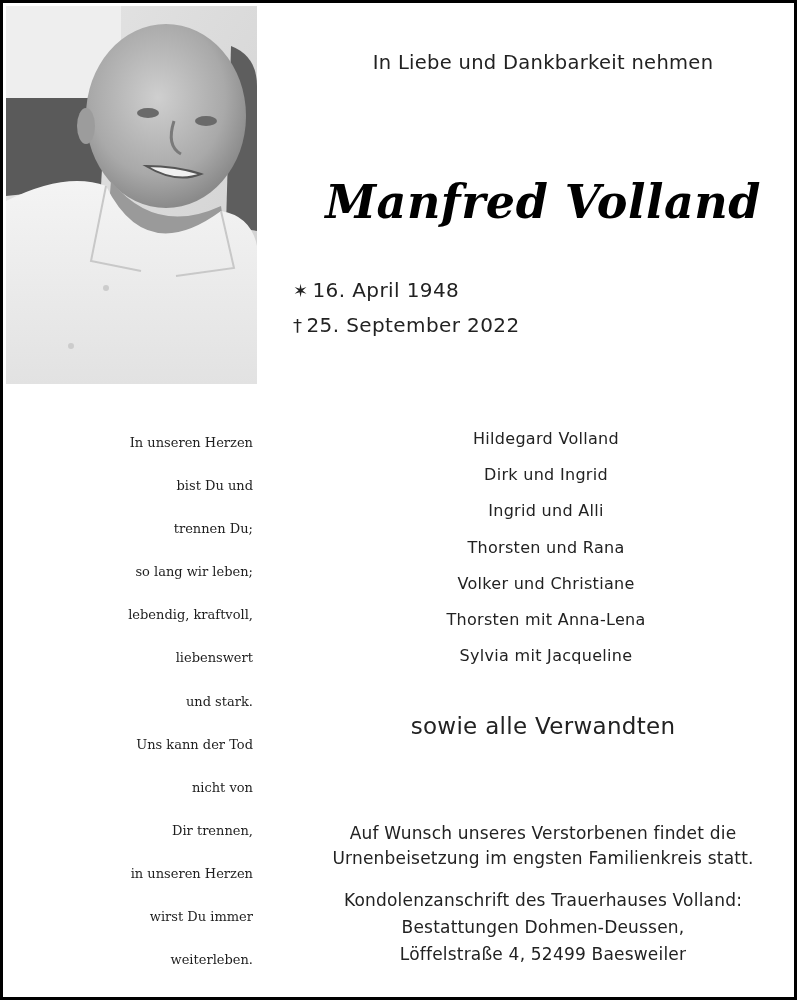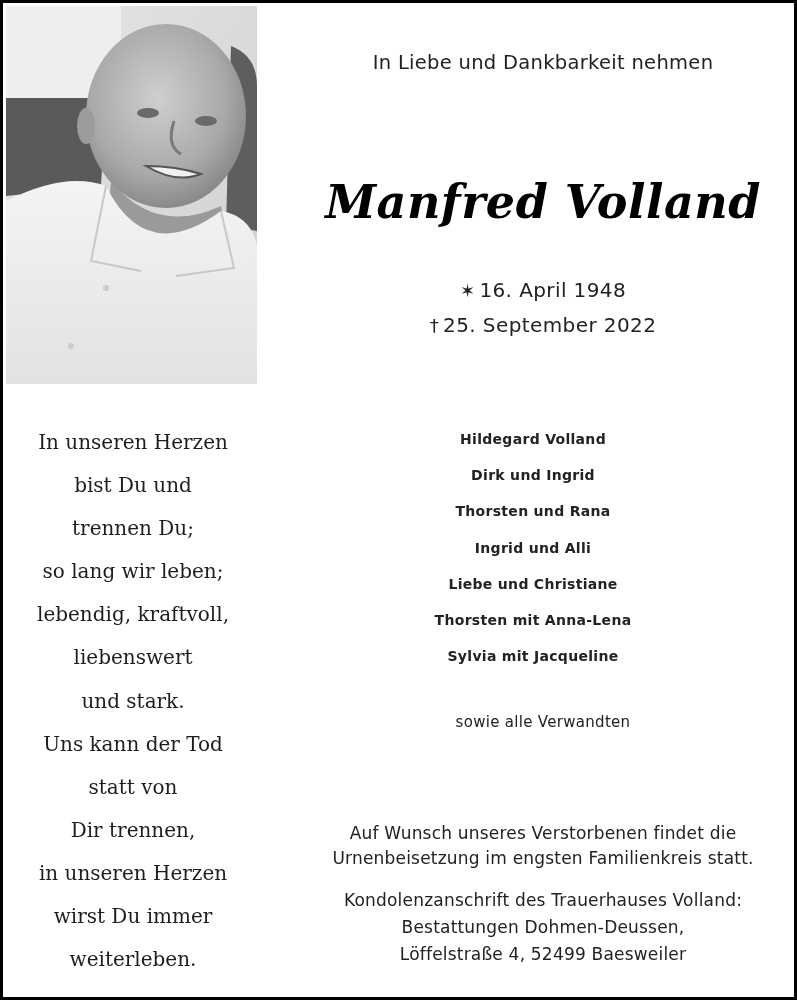--- a/index.html
+++ b/index.html
@@ -24,39 +24,39 @@
       text-align: center; font-size: 19.5px; line-height: 26px; letter-spacing: 0.3px;
     }
     .name {
       position: absolute; left: 270px; width: 540px; top: 172px;
       text-align: center; font-family: "DejaVu Serif", "Liberation Serif", serif;
       font-size: 46px; font-weight: bold; font-style: italic; color: #000;
       letter-spacing: 0.5px;
     }
     .dates {
       position: absolute; left: 290px; width: 500px; top: 270px;
-      text-align: center; font-size: 20px; line-height: 35px; letter-spacing: 0.4px;
+      text-align: left; font-size: 20px; line-height: 35px; letter-spacing: 0.4px;
     }
     .dates .sym { display: inline-block; margin-right: 4px; font-size: 18px; }
 
     
     .poem {
       position: absolute; left: 10px; width: 240px; top: 418px;
-      text-align: center; font-size: 20px; line-height: 43.1px;
+      text-align: right; font-size: 13px; line-height: 43.1px;
     }
     .poem div { white-space: nowrap; }
 
     
     .family {
-      position: absolute; left: 280px; width: 500px; top: 418px;
-      text-align: center; font-size: 14px; line-height: 36.2px; font-weight: bold; letter-spacing: 0.3px;
+      position: absolute; left: 293px; width: 500px; top: 418px;
+      text-align: center; font-size: 16px; line-height: 36.2px; font-weight: normal; letter-spacing: 0.3px;
     }
     .relatives {
       position: absolute; left: 290px; width: 500px; top: 710px;
-      text-align: center; font-size: 15px; letter-spacing: 0.3px;
+      text-align: center; font-size: 23px; letter-spacing: 0.3px;
     }
 
     
     .note {
       position: absolute; left: 280px; width: 520px; top: 818px;
       text-align: center; font-size: 17px; line-height: 25px; letter-spacing: 0.2px;
     }
     .address {
       position: absolute; left: 280px; width: 520px; top: 884px;
       text-align: center; font-size: 17px; line-height: 27px; letter-spacing: 0.2px;
@@ -131,33 +131,33 @@
 
   <div class="poem serif">
     <div>In unseren Herzen</div>
     <div>bist Du und</div>
     <div>trennen Du;</div>
     <div>so lang wir leben;</div>
     <div>lebendig, kraftvoll,</div>
     <div>liebenswert</div>
     <div>und stark.</div>
     <div>Uns kann der Tod</div>
-    <div>statt von</div>
+    <div>nicht von</div>
     <div>Dir trennen,</div>
     <div>in unseren Herzen</div>
     <div>wirst Du immer</div>
     <div>weiterleben.</div>
   </div>
 
   <div class="family sans">
     <div>Hildegard Volland</div>
     <div>Dirk und Ingrid</div>
+    <div>Ingrid und Alli</div>
     <div>Thorsten und Rana</div>
-    <div>Ingrid und Alli</div>
-    <div>Liebe und Christiane</div>
+    <div>Volker und Christiane</div>
     <div>Thorsten mit Anna-Lena</div>
     <div>Sylvia mit Jacqueline</div>
   </div>
 
   <div class="relatives sans">sowie alle Verwandten</div>
 
   <div class="note sans">
     <div>Auf Wunsch unseres Verstorbenen findet die</div>
     <div>Urnenbeisetzung im engsten Familienkreis statt.</div>
   </div>

